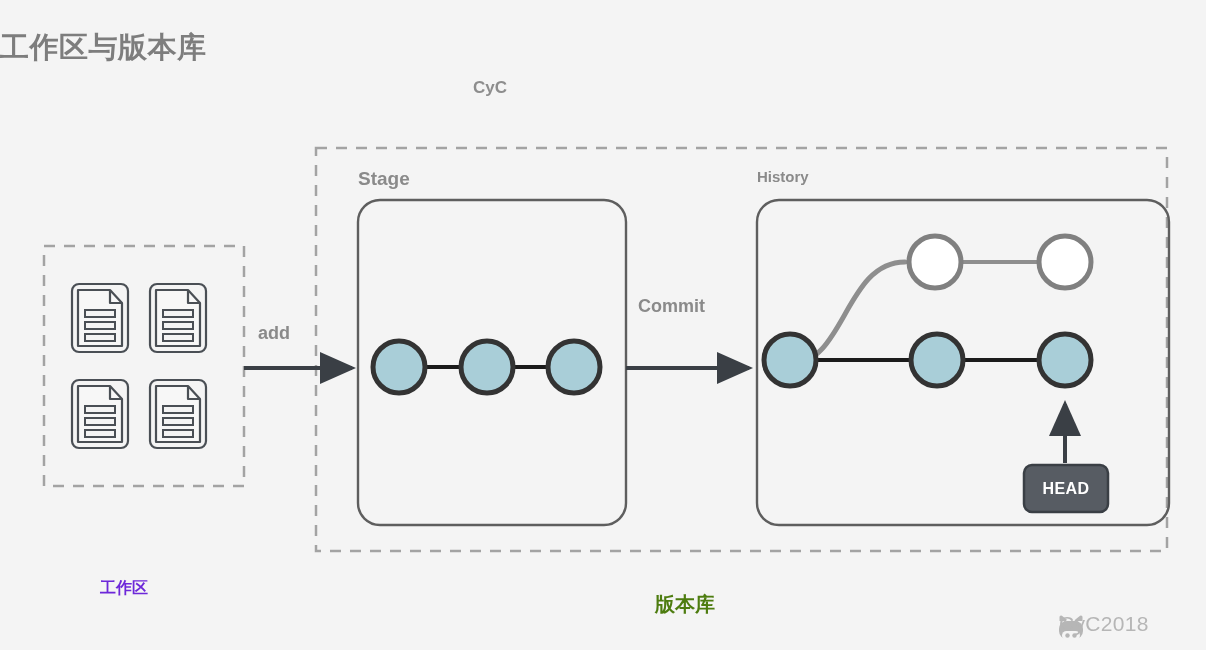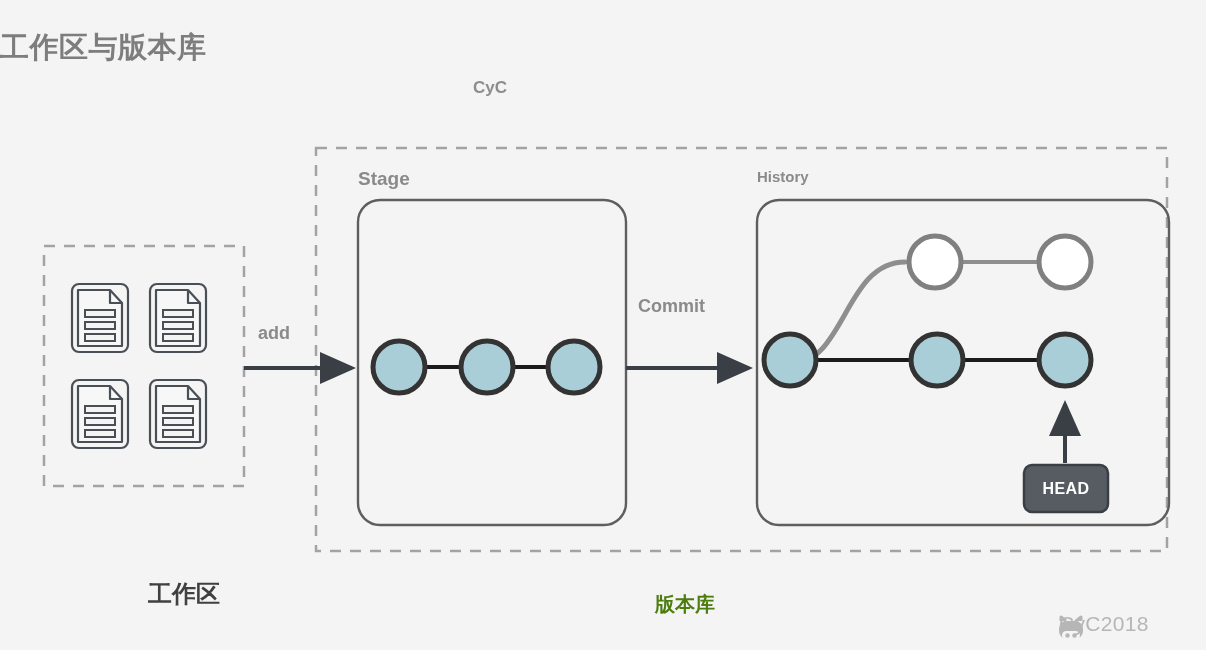--- a/index.html
+++ b/index.html
@@ -41,21 +41,21 @@
     width: 980px;
     text-align: center;
     font-size: 17px;
     color: #8d8d8d;
     font-weight: bold;
   }
   #lbl-stage   { left: 358px; top: 168px; width: 268px; text-align: left; font-size: 19px; }
   #lbl-history { left: 757px; top: 168px; width: 412px; text-align: left; font-size: 15px; }
   #lbl-add     { left: 258px; top: 312px; font-size: 18px; margin-top: 11px; }
   #lbl-commit  { left: 638px; top: 296px; font-size: 18px; }
-  #lbl-work    { left: 100px; top: 578px; font-size: 24px; color: #404040; margin-left: 48px; }
+  #lbl-work    { left: 100px; top: 578px; font-size: 16px; color: #6d28d9; }
   #lbl-repo    { left: 655px; top: 591px; font-size: 20px; color: #4d7c0f; }
   #head-text {
     position: absolute;
     left: 1024px; top: 472px;
     width: 84px; height: 34px;
     display: flex; align-items: center; justify-content: center;
     color: #ffffff; font-size: 16px; font-weight: bold;
     letter-spacing: 0.4px;
     pointer-events: none;
   }

